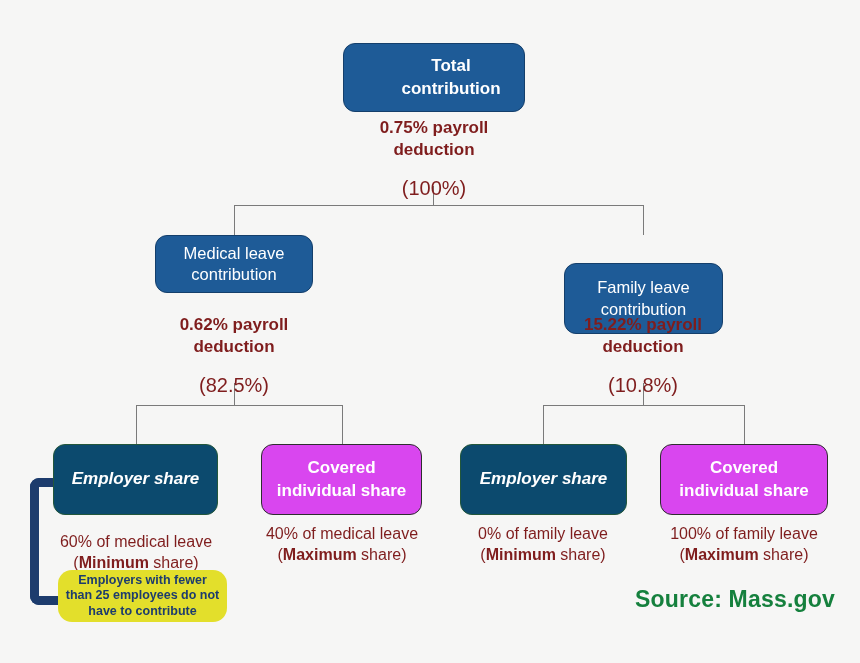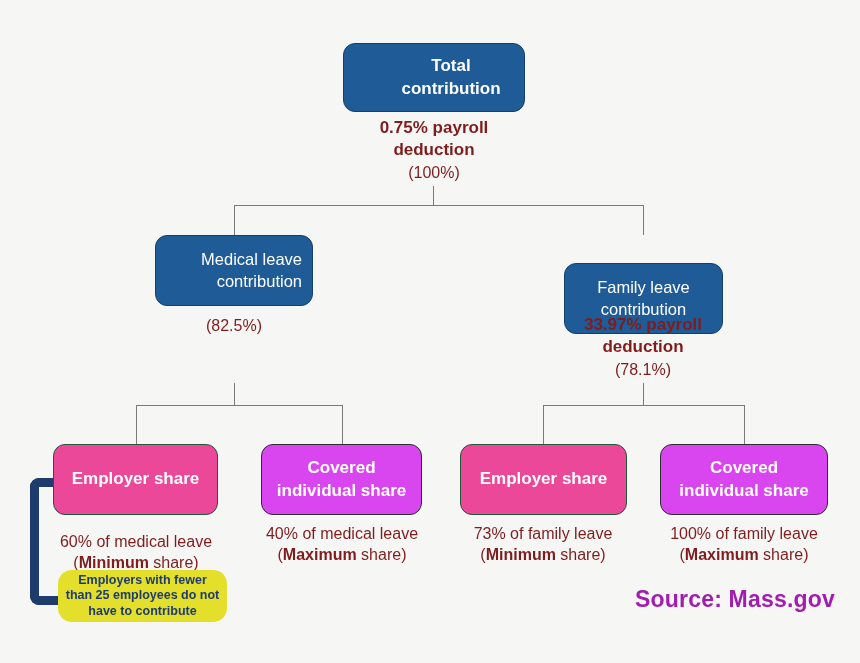--- a/index.html
+++ b/index.html
@@ -24,42 +24,42 @@
     display:flex;align-items:center;justify-content:center;
     text-align:center;
     color:#ffffff;
     border-radius:12px;
     box-sizing:border-box;
     border:1.5px solid rgba(0,0,0,0.32);
     padding:6px 10px;
     line-height:1.3;
   }
   .node.blue{background:#1e5b97;border-color:#143f6b;}
-  .node.green{background:#ec4899;border-color:#23573b;}
+  .node.green{background:#0c4a6e;border-color:#23573b;font-style:italic;}
   .node.gray{background:#d946ef;border-color:#2e2e2f;}
   .node.root-label{font-weight:bold;font-size:17px;}
   .node.branch-label{font-weight:normal;font-size:16.5px;}
   .node.leaf-label{font-weight:bold;font-size:17px;}
 
   
   .caption{
     position:absolute;
     width:200px;
     text-align:center;
     color:#7f1d1d;
     font-size:16px;
     line-height:1.3;
   }
   .caption .deduction{
     display:block;
     font-weight:bold;
     font-size:17px;
     width:152px;margin:0 auto;
   }
-  .caption .percent{display:block;font-weight:normal;font-size:16px;margin-top:2px;}
+  .caption .percent{display:block;font-weight:normal;font-size:20px;margin-top:14px;}
   .caption .share-line{display:block;}
   .caption .kw{font-weight:bold;}
 
   
   .note{
     position:absolute;
     left:58px;top:570px;width:169px;height:52px;
     background:#e3df2b;
     border-radius:14px;
     display:flex;align-items:center;justify-content:center;
@@ -81,21 +81,21 @@
     border-left:9px solid #1d3c6d;
     border-top:9px solid #1d3c6d;
     border-bottom:9px solid #1d3c6d;
     border-radius:9px 0 0 9px;
   }
 
   .source{
     position:absolute;
     left:625px;top:586px;width:210px;
     text-align:right;
-    color:#a21caf;
+    color:#15803d;
     font-weight:bold;
     font-size:23px;
     letter-spacing:0.2px;
   }
 </style>
 </head>
 <body>
 
 <div class="canvas">
 
@@ -117,33 +117,34 @@
   <div class="bracket"></div>
 
   <div class="node blue root-label" style="left:343px;top:43px;width:182px;height:69px;padding-left:44px;">
     <span>Total contribution</span>
   </div>
   <div class="caption" style="left:334px;top:117px;">
     <span class="deduction">0.75% payroll deduction</span>
     <span class="percent">(100%)</span>
   </div>
 
-  <div class="node blue branch-label" style="left:155px;top:235px;width:158px;height:71px;text-align:right;">
+  <div class="node blue branch-label" style="left:155px;top:235px;width:158px;height:58px;">
     <span>Medical leave contribution</span>
   </div>
   <div class="caption" style="left:134px;top:314px;">
+    <span class="deduction">0.62% payroll deduction</span>
     <span class="percent">(82.5%)</span>
   </div>
 
   <div class="node blue branch-label" style="left:564px;top:235px;width:159px;height:71px;margin-top:28px;">
     <span>Family leave contribution</span>
   </div>
   <div class="caption" style="left:543px;top:314px;">
-    <span class="deduction">33.97% payroll deduction</span>
-    <span class="percent">(78.1%)</span>
+    <span class="deduction">15.22% payroll deduction</span>
+    <span class="percent">(10.8%)</span>
   </div>
 
   <div class="node green leaf-label" style="left:53px;top:444px;width:165px;height:71px;">
     <span>Employer share</span>
   </div>
   <div class="caption" style="left:36px;top:524px;margin-top:8px;">
     <span class="share-line">60% of medical leave</span>
     <span class="share-line"><span>(</span><span class="kw">Minimum</span><span> share)</span></span>
   </div>
 
@@ -152,21 +153,21 @@
   </div>
   <div class="caption" style="left:242px;top:524px;">
     <span class="share-line">40% of medical leave</span>
     <span class="share-line"><span>(</span><span class="kw">Maximum</span><span> share)</span></span>
   </div>
 
   <div class="node green leaf-label" style="left:460px;top:444px;width:167px;height:71px;">
     <span>Employer share</span>
   </div>
   <div class="caption" style="left:443px;top:524px;">
-    <span class="share-line">73% of family leave</span>
+    <span class="share-line">0% of family leave</span>
     <span class="share-line"><span>(</span><span class="kw">Minimum</span><span> share)</span></span>
   </div>
 
   <div class="node gray leaf-label" style="left:660px;top:444px;width:168px;height:71px;">
     <span>Covered individual share</span>
   </div>
   <div class="caption" style="left:644px;top:524px;">
     <span class="share-line">100% of family leave</span>
     <span class="share-line"><span>(</span><span class="kw">Maximum</span><span> share)</span></span>
   </div>

